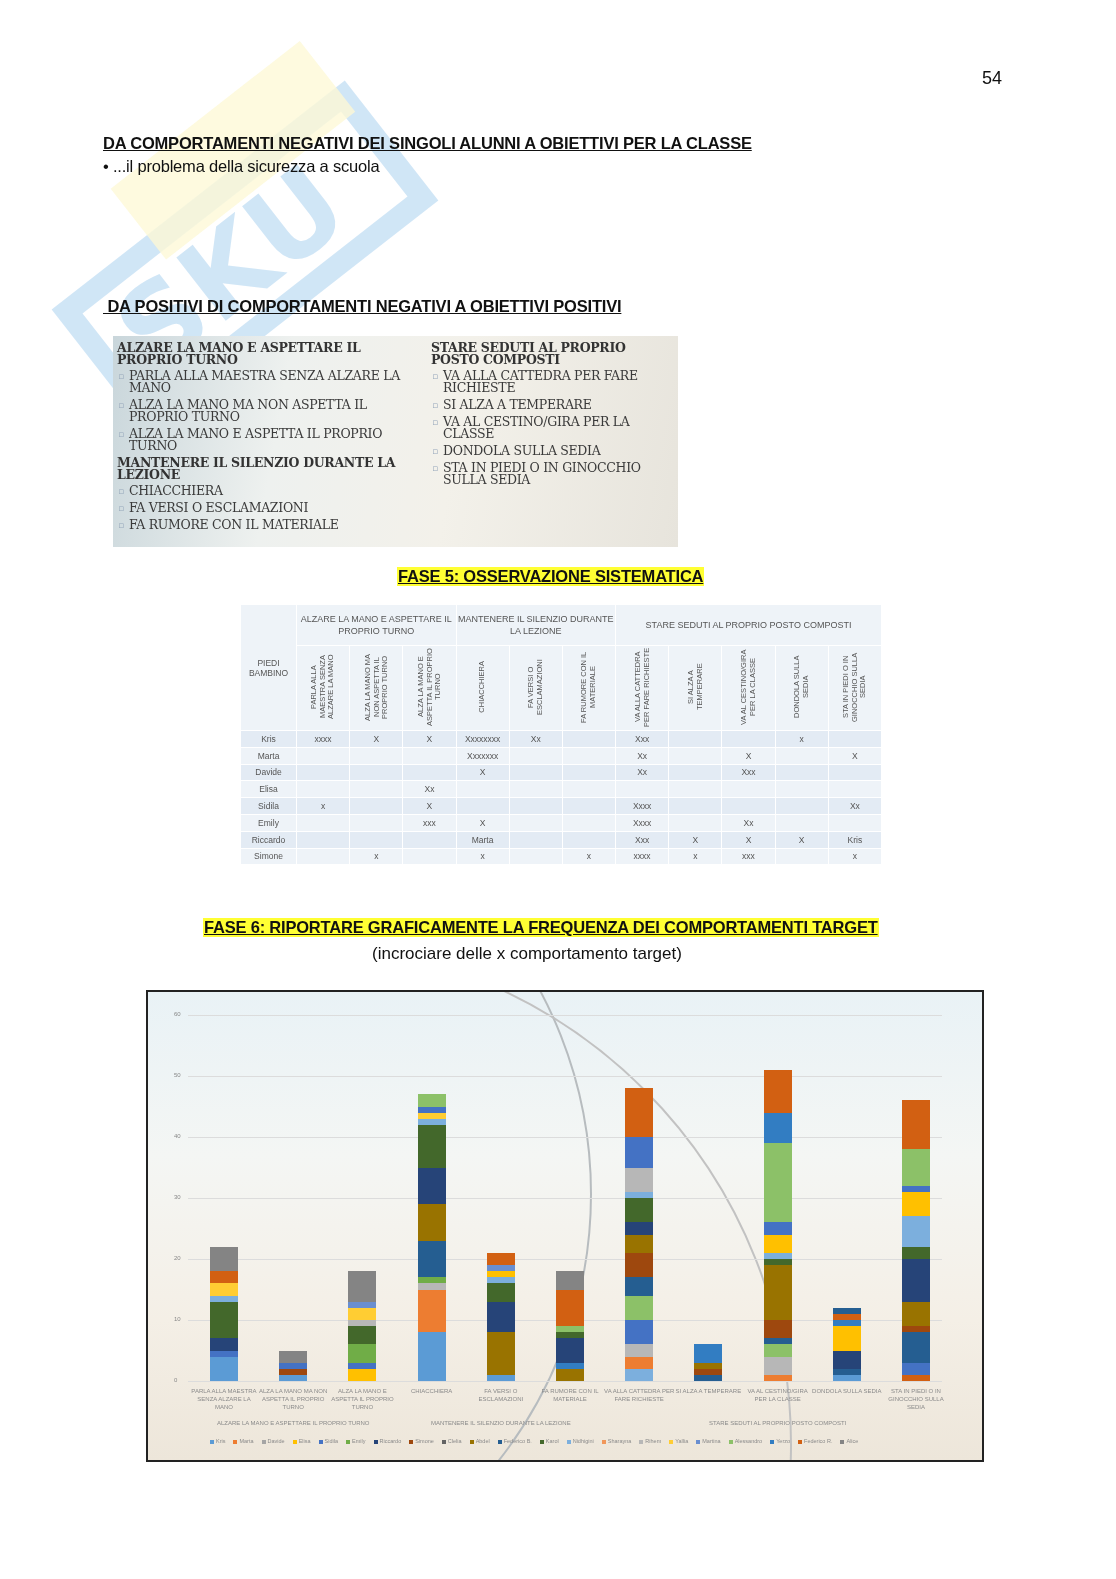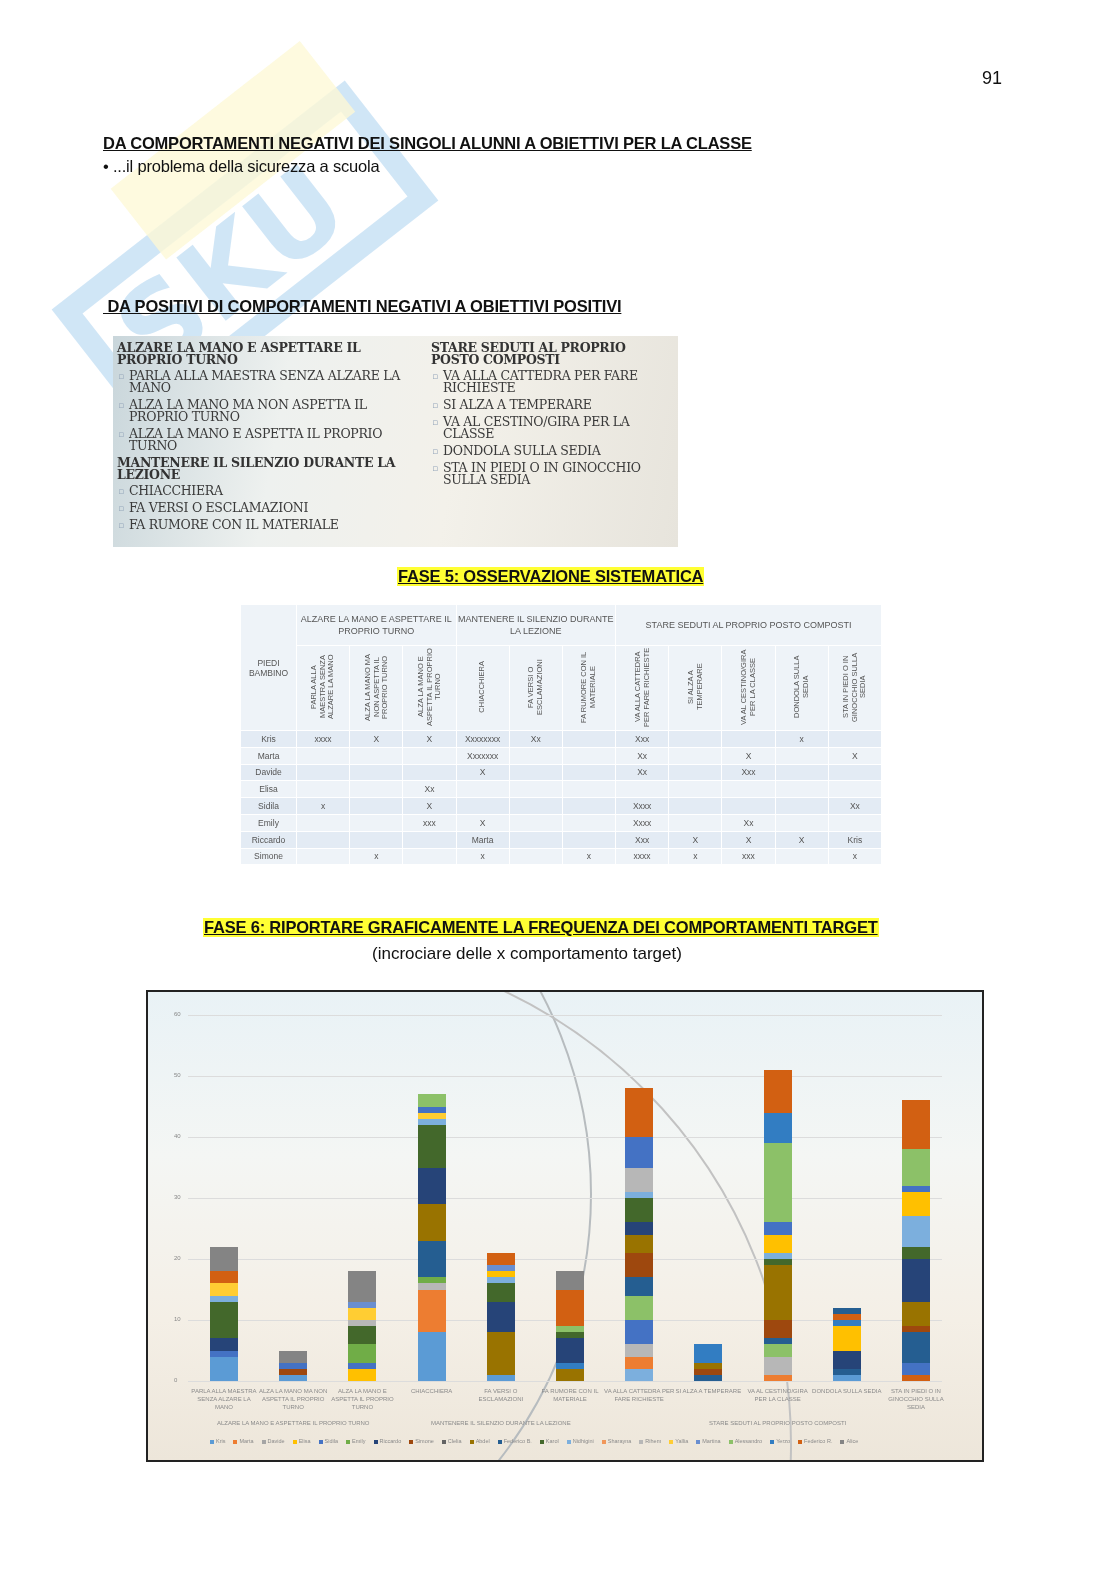--- a/index.html
+++ b/index.html
@@ -72,21 +72,21 @@
 <body>
 
 <svg class="watermark" viewBox="0 0 430 430">
   <g transform="rotate(-38 215 215)">
     <rect x="40" y="150" width="350" height="130" fill="none" stroke="#2f8fd8" stroke-width="22"></rect>
     <rect x="150" y="80" width="240" height="90" fill="#f6e24a" opacity="0.8"></rect>
     <text x="70" y="255" font-size="110" font-family="DejaVu Sans, sans-serif" font-weight="bold" fill="#2f8fd8">SKU</text>
   </g>
 </svg>
 
-<div class="page-number">91</div>
+<div class="page-number">54</div>
 
 <div class="section" style="top:134px;">
   <div class="h-under">DA COMPORTAMENTI NEGATIVI DEI SINGOLI ALUNNI A OBIETTIVI PER LA CLASSE</div>
   <div class="para">• ...il problema della sicurezza a scuola</div>
 </div>
 
 <div class="section" style="top:297px;">
   <div class="h-under" style="white-space:pre;"> DA POSITIVI DI COMPORTAMENTI NEGATIVI A OBIETTIVI POSITIVI</div>
 </div>
 

